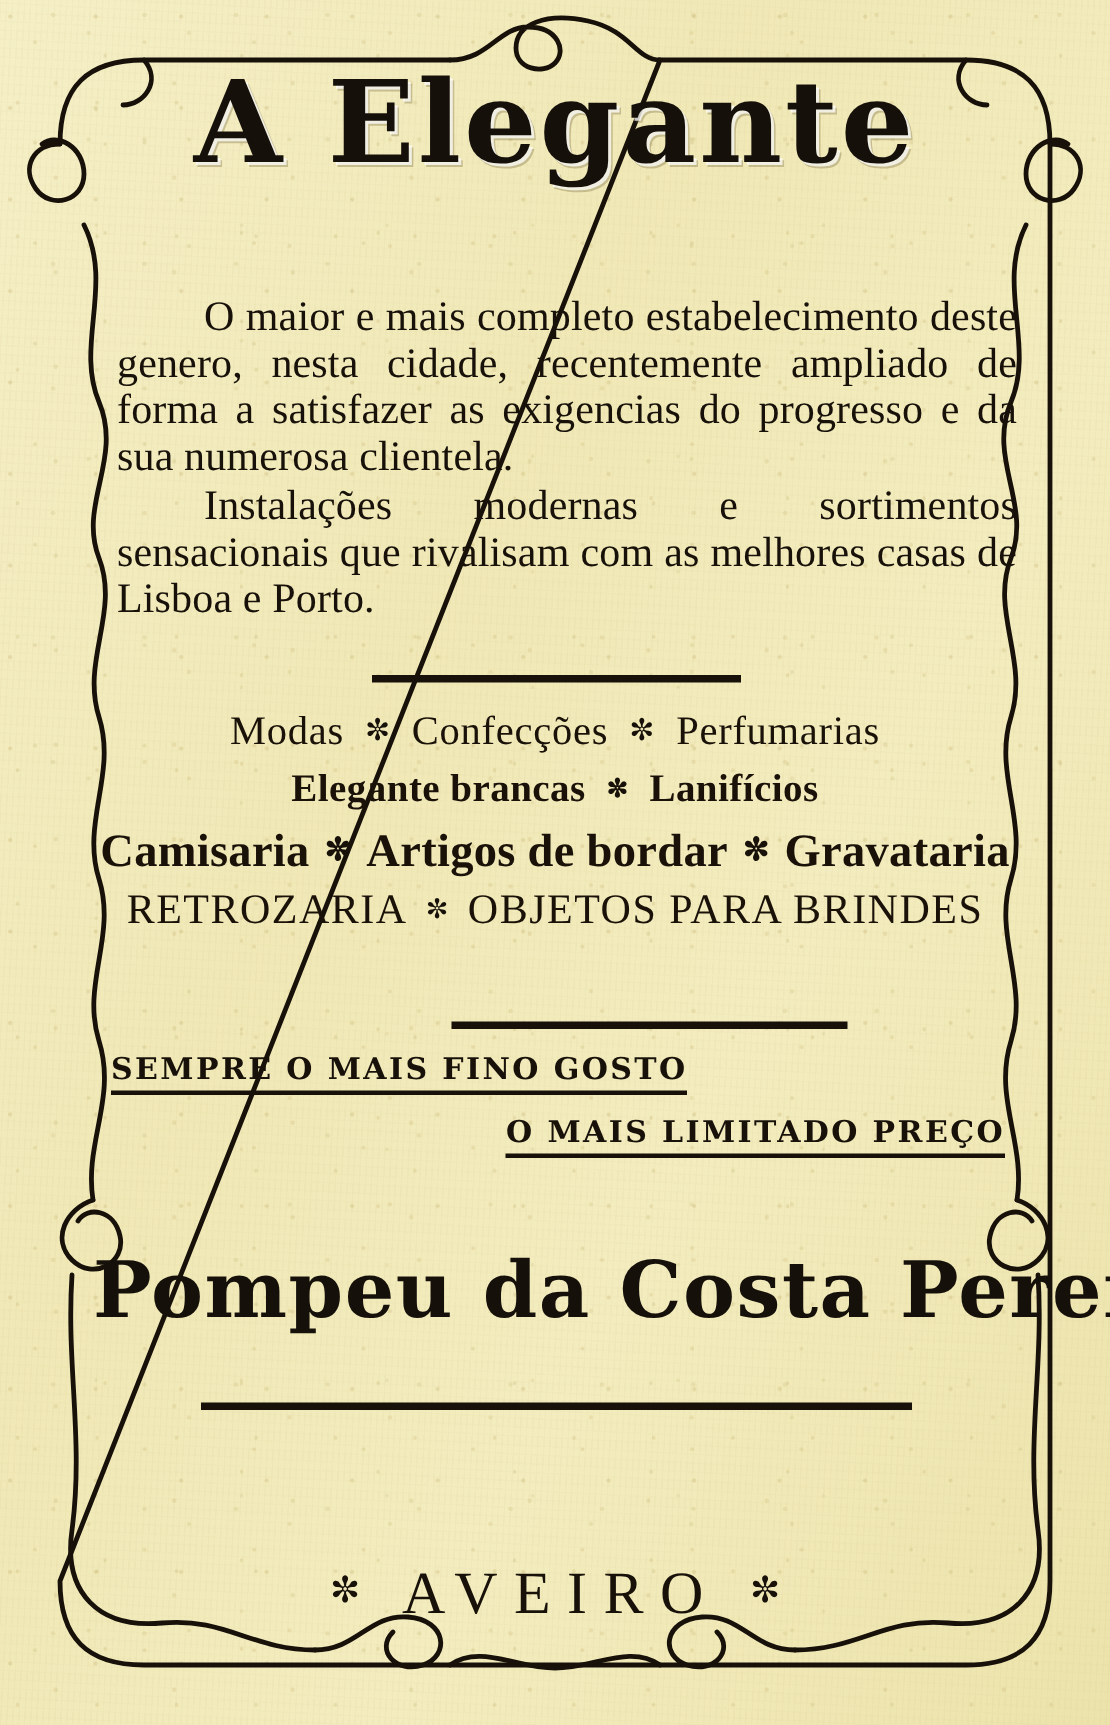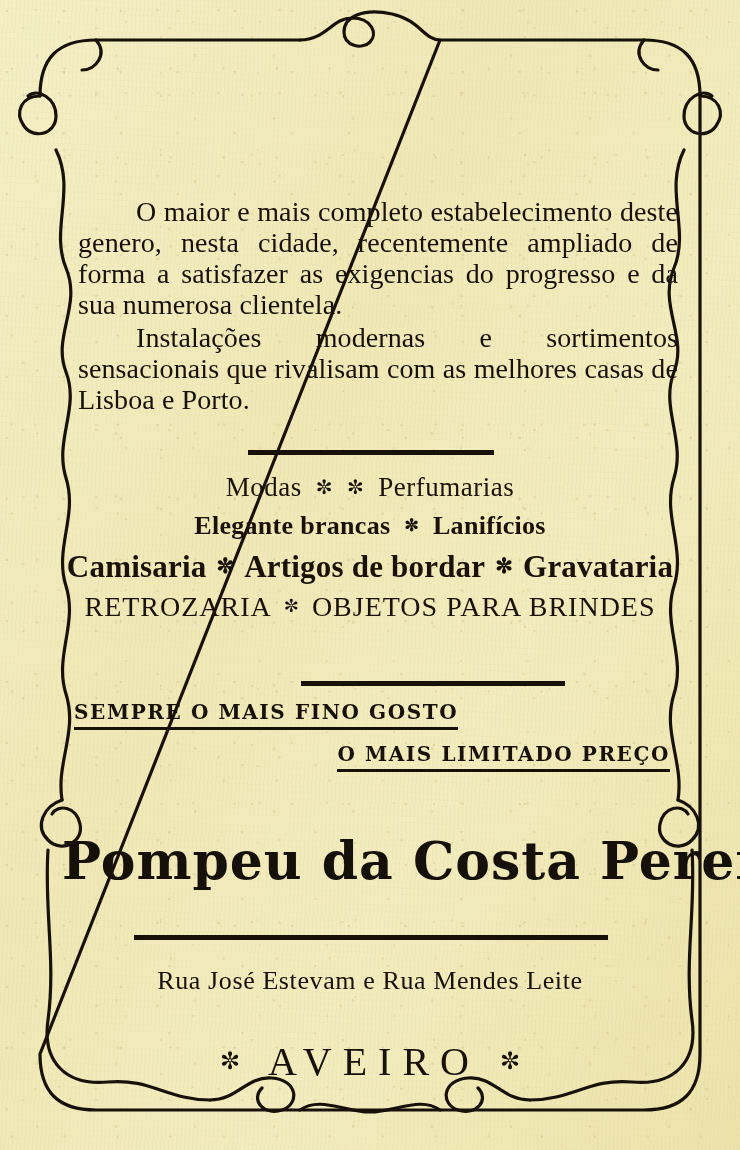--- a/index.html
+++ b/index.html
@@ -242,33 +242,37 @@
       <path d="M530,1100 C502,1100 494,1076 468,1078 C442,1080 440,1104 458,1110 C476,1116 490,1100 478,1088"></path>
       <path d="M300,1110 C320,1096 344,1112 370,1112 C396,1112 420,1096 440,1110"></path>
 
       <path d="M96,40 C108,54 96,70 82,70"></path>
       <path d="M644,40 C632,54 644,70 658,70"></path>
     </g>
   </svg>
 
   <div class="content">
 
+    <div class="title-wrap">
+      <div class="title">A Elegante</div>
+    </div>
 
     <div class="body">
       <p>O maior e mais completo estabelecimento deste genero, nesta cidade, recentemente ampliado de forma a satisfazer as exigencias do progresso e da sua numerosa clientela.</p>
       <p>Instalações modernas e sortimentos sensacionais que rivalisam com as melhores casas de Lisboa e Porto.</p>
     </div>
 
     <div class="rule rule-top"></div>
 
     <div class="depts">
 
       <div class="dept-line line1">
         <span>Modas</span>
         <span class="flower">✼</span>
+        <span>Confecções</span>
         <span class="flower">✼</span>
         <span>Perfumarias</span>
       </div>
 
       <div class="dept-line line2">
         <span>Elegante brancas</span>
         <span class="flower">✼</span>
         <span>Lanifícios</span>
       </div>
 
@@ -290,21 +294,20 @@
 
     <div class="rule rule-mid"></div>
 
     <div class="slogan slogan-a">SEMPRE O MAIS FINO GOSTO</div>
     <div class="slogan slogan-b">O MAIS LIMITADO PREÇO</div>
 
     <div class="owner">Pompeu da Costa Pereira</div>
 
     <div class="rule rule-owner"></div>
 
-    <div class="address">Rua José Estevam e Rua Mendes Leite</div>
 
     <div class="city">
       <span class="flower">✼</span>
       <span class="city-name">AVEIRO</span>
       <span class="flower">✼</span>
     </div>
 
   </div>
 </div>
 

